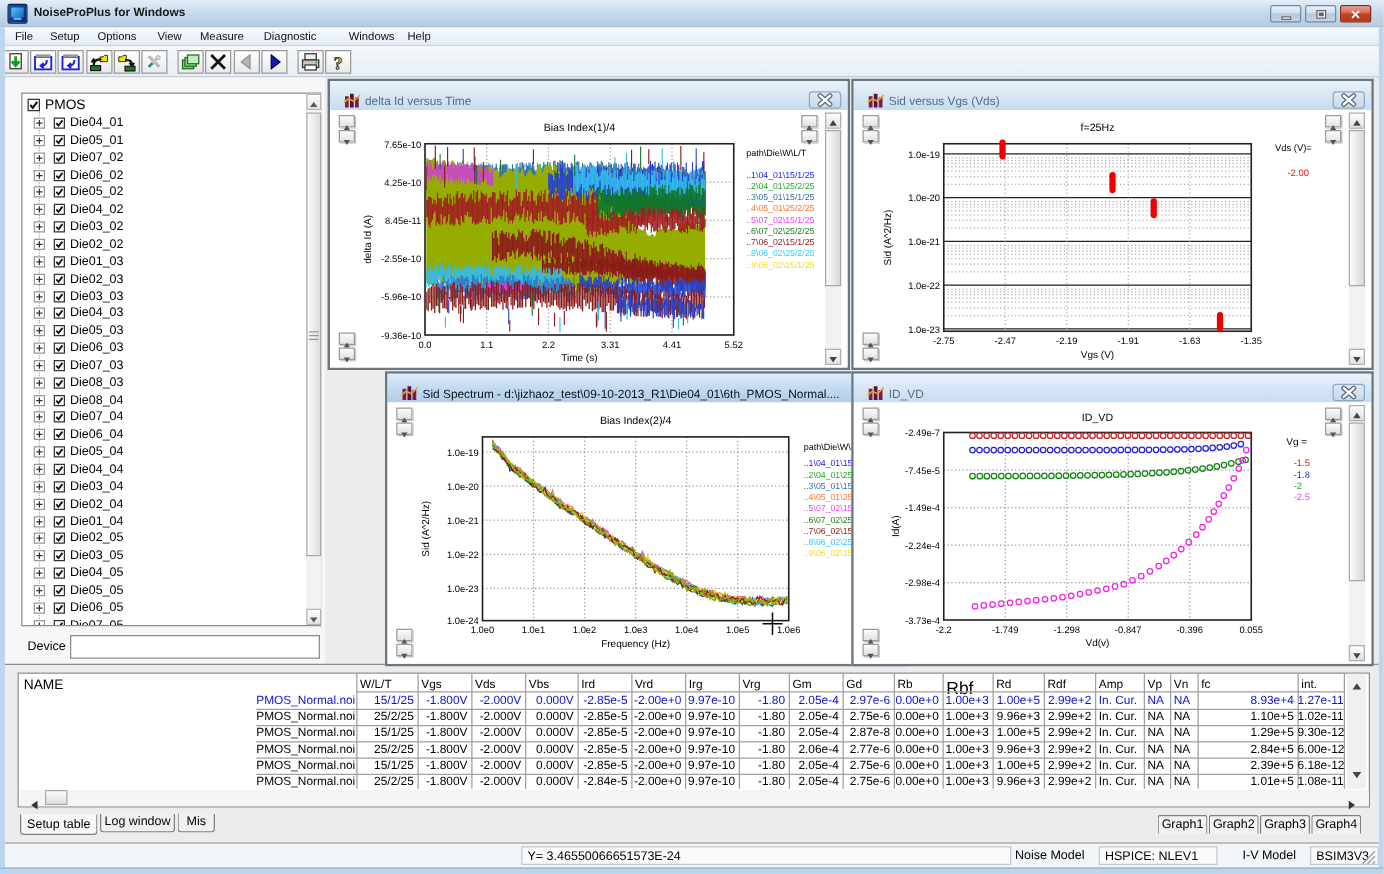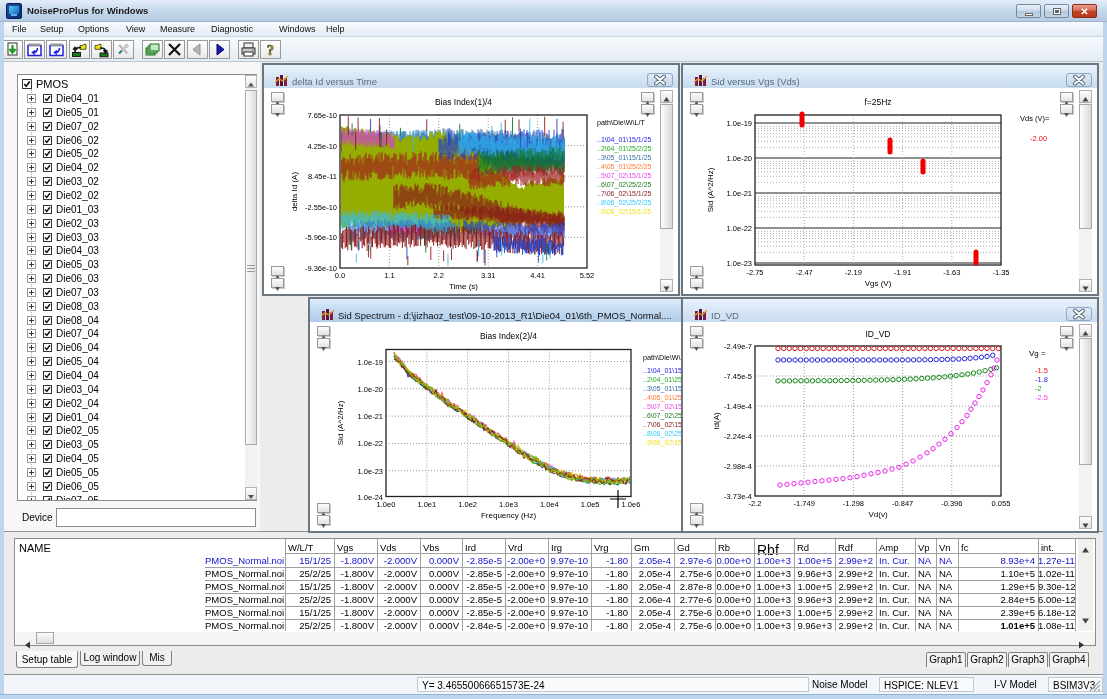--- a/index.html
+++ b/index.html
@@ -1236,21 +1236,21 @@
 <div class="abs" style="left:591px;top:620px;width:37px;font-size:9.5px;color:#000;text-align:right;white-space:nowrap;">-1.80</div>
 <div class="abs" style="left:631px;top:620px;width:40px;font-size:9.5px;color:#000;text-align:right;white-space:nowrap;">2.05e-4</div>
 <div class="abs" style="left:674px;top:620px;width:38px;font-size:9.5px;color:#000;text-align:right;white-space:nowrap;">2.75e-6</div>
 <div class="abs" style="left:715px;top:620px;width:36px;font-size:9.5px;color:#000;text-align:right;white-space:nowrap;">0.00e+0</div>
 <div class="abs" style="left:754px;top:620px;width:37px;font-size:9.5px;color:#000;text-align:right;white-space:nowrap;">1.00e+3</div>
 <div class="abs" style="left:794px;top:620px;width:38px;font-size:9.5px;color:#000;text-align:right;white-space:nowrap;">9.96e+3</div>
 <div class="abs" style="left:835px;top:620px;width:38px;font-size:9.5px;color:#000;text-align:right;white-space:nowrap;">2.99e+2</div>
 <div class="abs" style="left:879px;top:620px;font-size:9.5px;color:#000;white-space:nowrap;">In. Cur.</div>
 <div class="abs" style="left:918px;top:620px;font-size:9.5px;color:#000;white-space:nowrap;">NA</div>
 <div class="abs" style="left:939px;top:620px;font-size:9.5px;color:#000;white-space:nowrap;">NA</div>
-<div class="abs" style="left:958px;top:620px;width:77px;font-size:9.5px;color:#000;text-align:right;white-space:nowrap;font-weight:bold;">1.01e+5</div>
+<div class="abs" style="left:958px;top:620px;width:77px;font-size:9.5px;color:#000;text-align:right;white-space:nowrap;">1.01e+5</div>
 <div class="abs" style="left:1038px;top:620px;width:34px;font-size:9.5px;color:#000;text-align:right;white-space:nowrap;">1.08e-11</div>
 <div class="abs" style="left:205px;top:632px;width:870px;height:1px;background:#a0a0a0;"></div>
 <div class="abs" style="left:1078px;top:539px;width:15px;height:92px;background:#f0f0f0;">
 <div class="abs" style="left:3px;top:2px;"><svg width="9" height="9">
         <path d="M4.5 1.5 L8 6.5 L1 6.5 Z" fill="#444"></path>
       </svg></div>
 <div class="abs" style="left:3px;bottom:2px;"><svg width="9" height="9">
         <path d="M4.5 7.5 L8 2.5 L1 2.5 Z" fill="#444"></path>
       </svg></div>
 </div>

